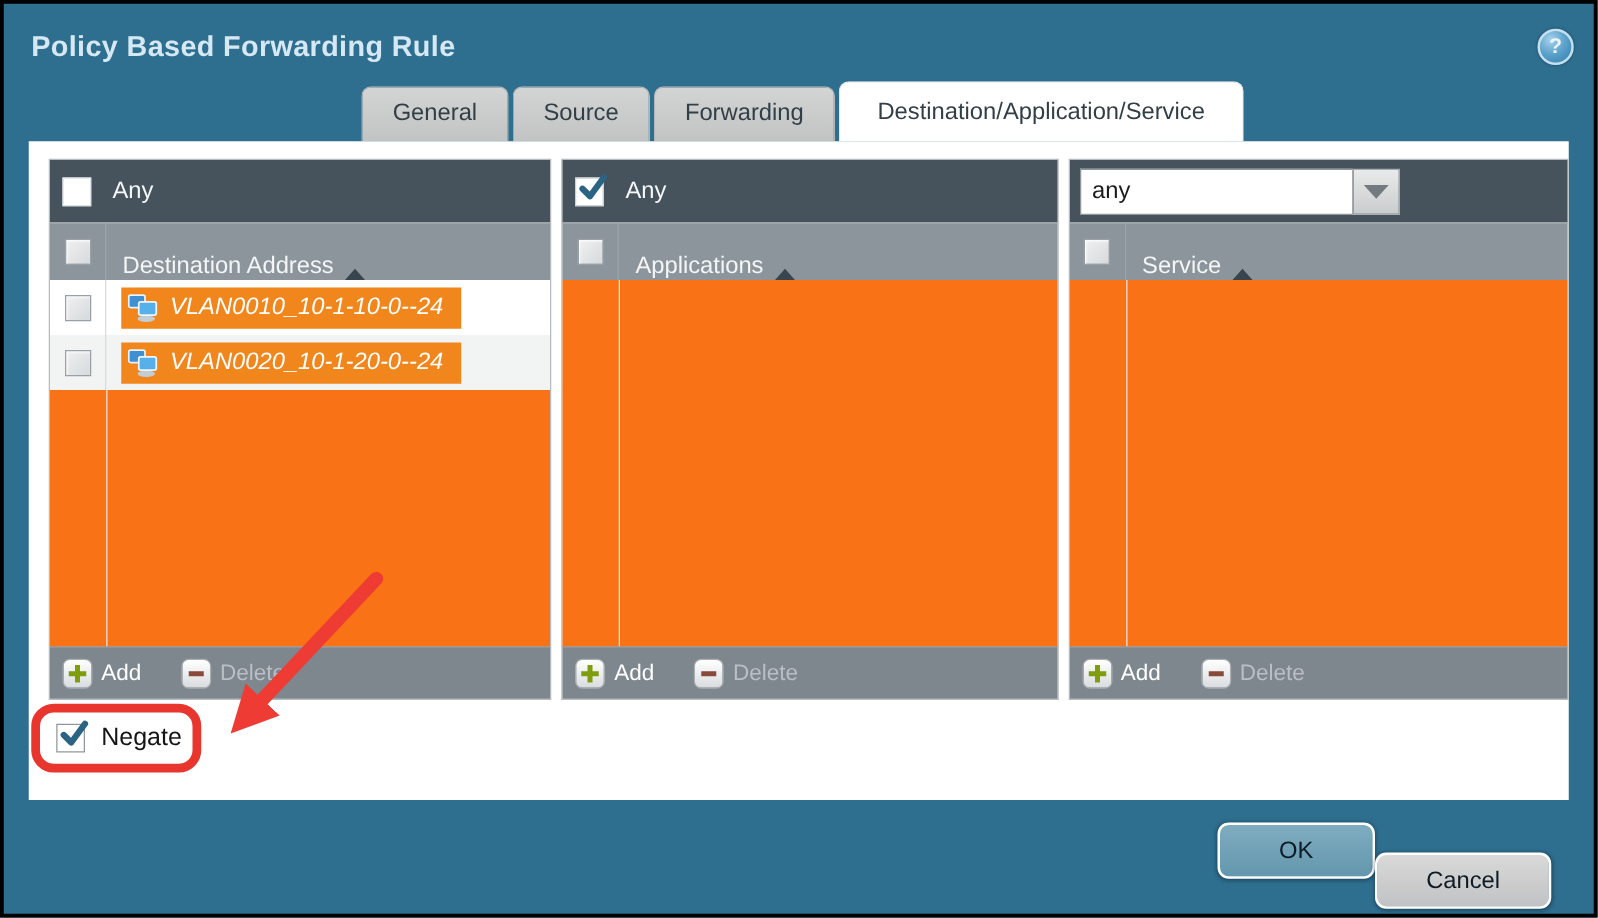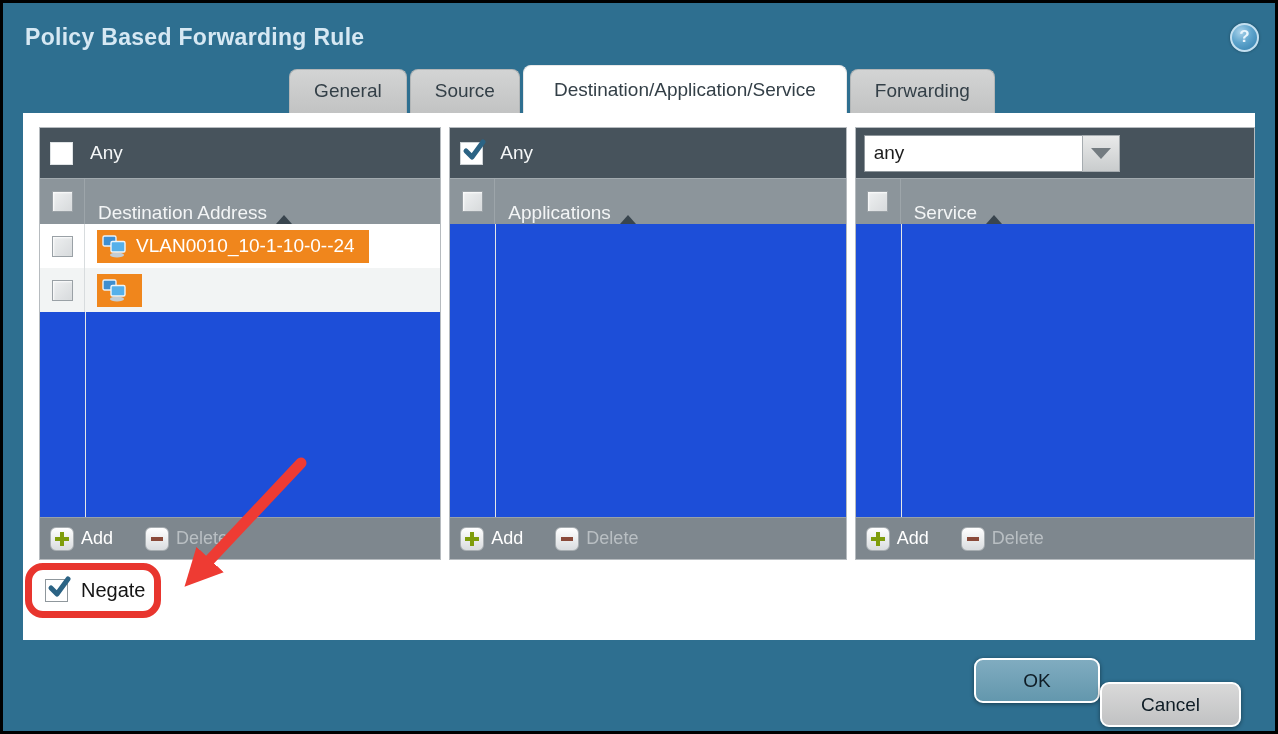--- a/index.html
+++ b/index.html
@@ -42,21 +42,21 @@
   .panel.p1 { width:403px; } .panel.p2 { width:398px; } .panel.p3 { width:401px; }
 
   .panel-top { height:50px; background:#47535c; display:flex; align-items:center; padding:0 10px; flex:none; }
   .panel-top .any-label { color:#f4f6f7; font-size:19px; margin-left:17px; }
 
   .colhdr { height:46px; background:#8c959b; border-top:1px solid #a2aaaf; display:flex; align-items:stretch; flex:none; }
   .cb-cell { width:45px; display:flex; align-items:center; justify-content:center; border-right:1px solid #9da5aa; }
   .colhdr-label { color:#f3f5f6; font-size:19px; display:flex; align-items:flex-end; gap:9px; padding-left:13px; }
   .sort-tri { width:0; height:0; border-left:8px solid transparent; border-right:8px solid transparent; border-bottom:9px solid #39454e; }
 
-  .panel-body { flex:1; position:relative; background:#1d4ed8; }
+  .panel-body { flex:1; position:relative; background:#f97316;font-style:italic; }
   .panel-body .col-line { position:absolute; left:45px; top:0; bottom:0; width:1px; background:#e4e7e8; }
   .row { height:44px; display:flex; align-items:center; position:relative; }
   .row.r1 { background:#fff; } .row.r2 { background:#f2f4f4; }
   .row .cb-cell { align-self:stretch; border-right:1px solid #d8dcde; }
   .chip {
     margin-left:12px; height:33px; background:#f0861c; color:#fff; font-size:19px;
     display:inline-flex; align-items:center; gap:8px; padding:0 14px 0 5px; cursor:pointer;
   }
 
   .panel-footer { height:42px; background:#7e878e; border-top:1px solid #99a1a7; display:flex; align-items:center; padding:0 10px; gap:32px; flex:none; }
@@ -122,22 +122,22 @@
 <div class="frame">
 
   <div class="titlebar">
     <span class="title">Policy Based Forwarding Rule</span>
     <span class="help-icon">?</span>
   </div>
 
   <div class="tabs">
     <div class="tab">General</div>
     <div class="tab">Source</div>
+    <div class="tab">Forwarding</div>
     <div class="tab active">Destination/Application/Service</div>
-    <div class="tab">Forwarding</div>
   </div>
 
   <div class="content">
     <div class="panels">
 
       <div class="panel p1">
         <div class="panel-top">
           <span class="cb cb-white"></span>
           <span class="any-label">Any</span>
         </div>
@@ -168,20 +168,21 @@
           <div class="row r2">
             <span class="cb-cell">
                 <span class="cb cb-inset"></span>
               </span>
             <span class="chip">
               <svg width="26" height="24" viewBox="0 0 26 24">
                 <ellipse cx="15" cy="21" rx="7" ry="2.5" fill="#c3cdd5"></ellipse>
                 <rect x="1" y="2" width="13" height="10" rx="1.5" fill="#3f8fd1" stroke="#e8f2fa" stroke-width="1.4"></rect>
                 <rect x="9" y="7.5" width="14" height="10.5" rx="1.5" fill="#56b0ea" stroke="#eef6fc" stroke-width="1.4"></rect>
               </svg>
+              <span>VLAN0020_10-1-20-0--24</span>
             </span>
           </div>
         </div>
         <div class="panel-footer">
           <span class="tool-btn">
             <span class="tool-icon plus"></span>
             <span class="label">Add</span>
           </span>
           <span class="tool-btn disabled">
             <span class="tool-icon minus"></span>

